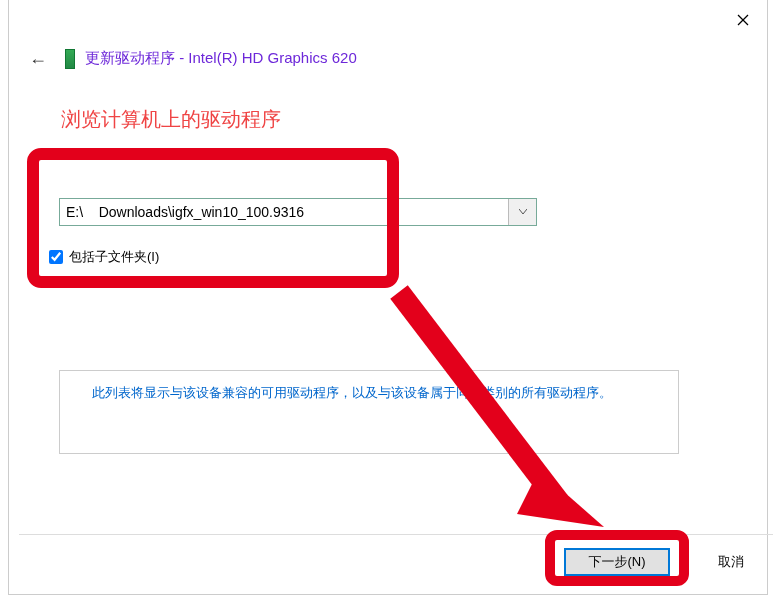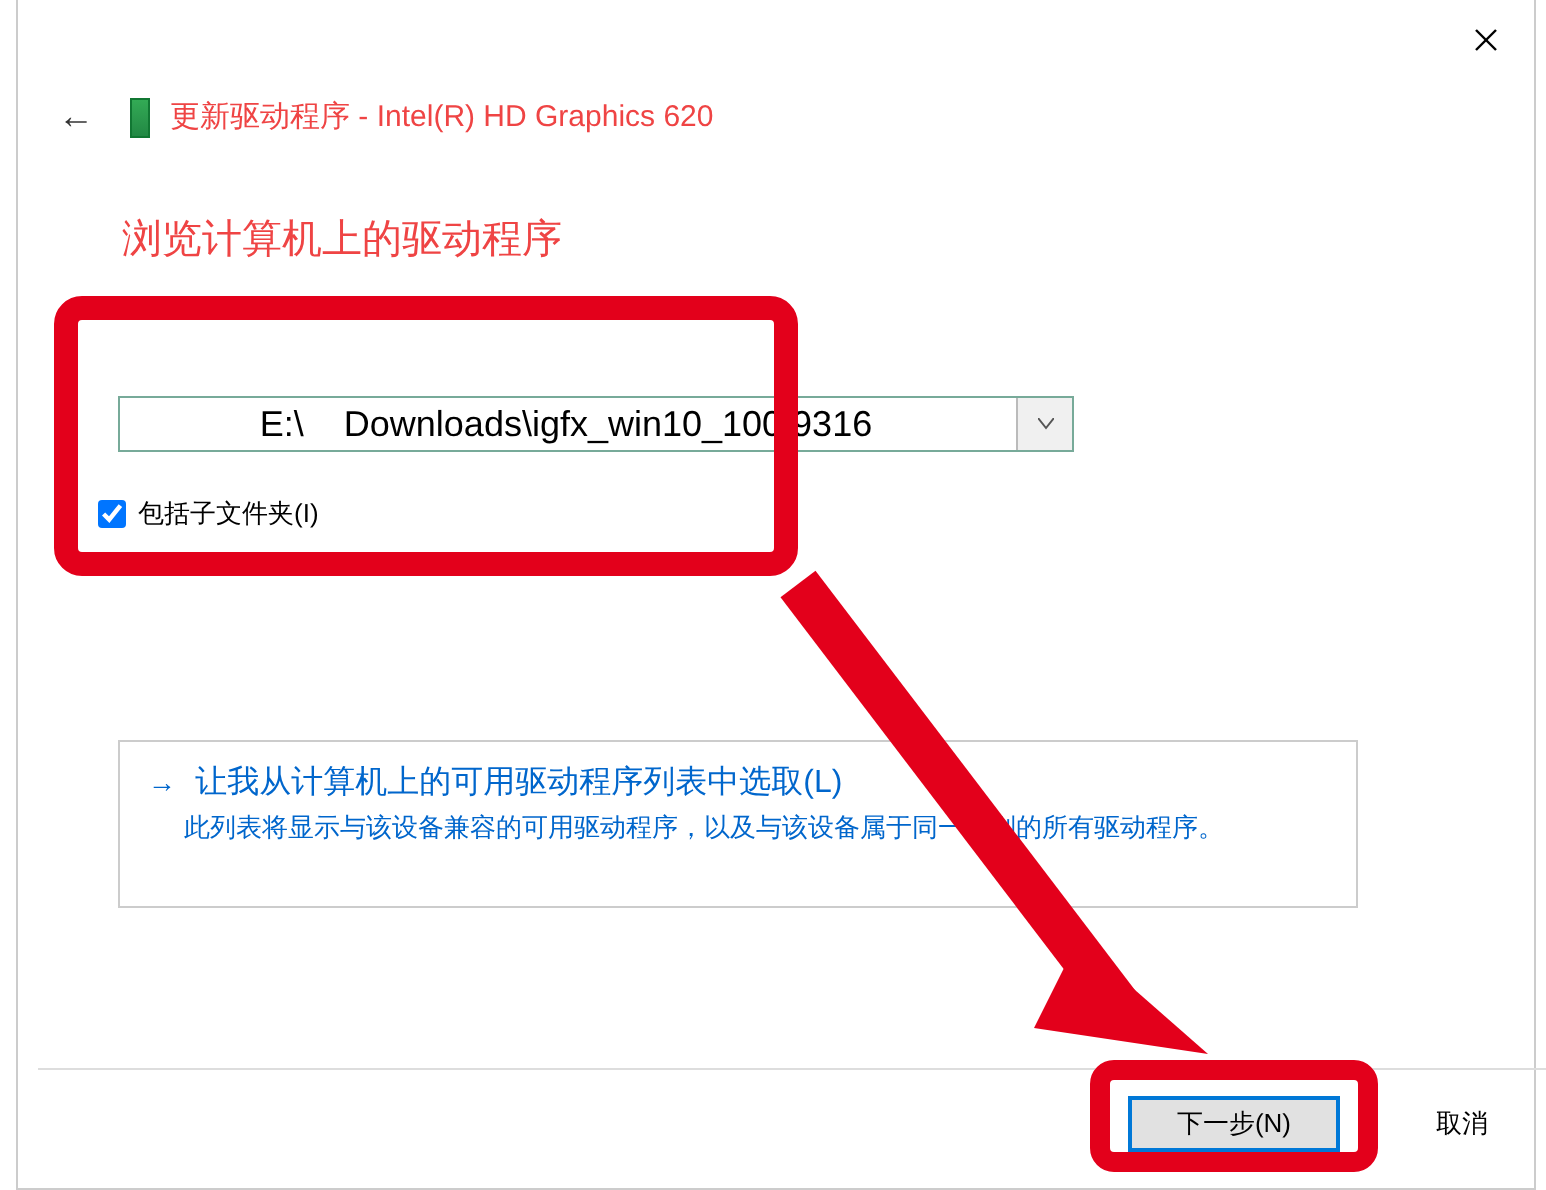--- a/index.html
+++ b/index.html
@@ -43,21 +43,21 @@
     cursor: pointer;
   }
   .dev-icon {
     width: 10px; height: 20px;
     background: linear-gradient(#3a5, #284);
     border: 1px solid #173;
     margin-right: 10px;
   }
   .title {
     font-size: 15px;
-    color: #ef4444;
+    color: #6d28d9;
   }
   .heading {
     position: absolute;
     left: 52px; top: 106px;
     font-size: 20px;
     color: #ef4444;
   }
   .highlight-1 {
     position: absolute;
     left: 18px; top: 148px;
@@ -76,23 +76,22 @@
     position: absolute;
     left: 50px; top: 198px;
     width: 478px; height: 28px;
     border: 1px solid #7a9;
   }
   .path-input input {
     width: 446px; height: 26px;
     border: none; outline: none;
     padding: 0 6px;
     font-family: inherit;
-    font-size: 18px;
-    background: #fff;
-    text-align: center;
+    font-size: 14px;
+    background: #fff;
   }
   .path-dropdown {
     position: absolute;
     right: 0; top: 0;
     width: 28px; height: 26px;
     border-left: 1px solid #bbb;
     display: flex; align-items: center; justify-content: center;
     background: #f0f0f0;
     cursor: pointer;
   }
@@ -218,24 +217,20 @@
     </div>
   </div>
 
 
   <div class="subfolder-row">
     <input type="checkbox" checked="" style="">
     <label>包括子文件夹(I)</label>
   </div>
 
   <div class="option-box">
-    <div>
-      <span class="arrow-right">→</span>
-      <span class="option-title">让我从计算机上的可用驱动程序列表中选取(L)</span>
-    </div>
     <div class="option-desc">此列表将显示与该设备兼容的可用驱动程序，以及与该设备属于同一类别的所有驱动程序。</div>
   </div>
 
   <svg class="big-arrow" width="220" height="250">
     <defs>
       <marker id="ahead" markerWidth="10" markerHeight="10" refX="6" refY="5" orient="auto">
         <path d="M0,0 L10,5 L0,10 L3,5 Z" fill="#e3001b"></path>
       </marker>
     </defs>
     <line x1="10" y1="10" x2="170" y2="220" stroke="#e3001b" stroke-width="22"></line>

